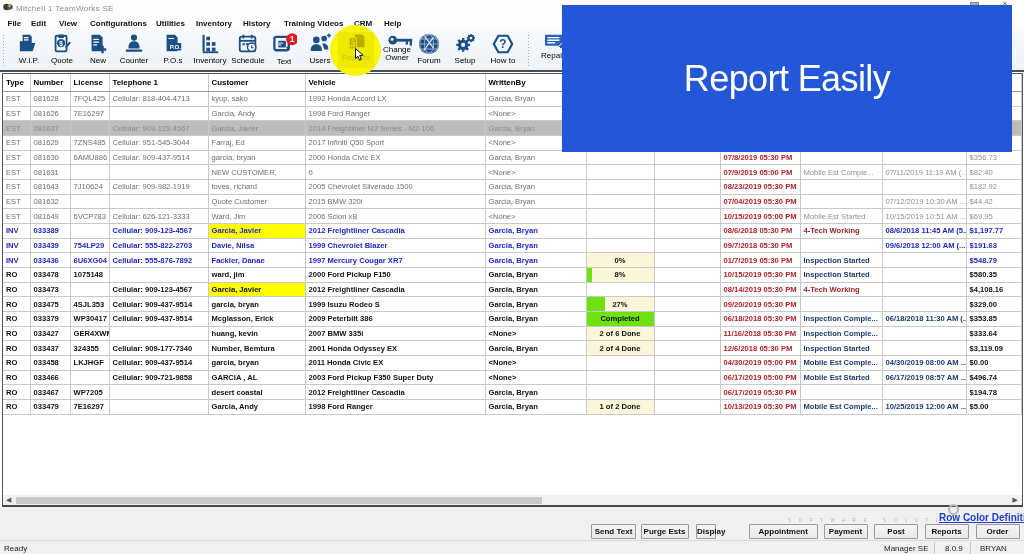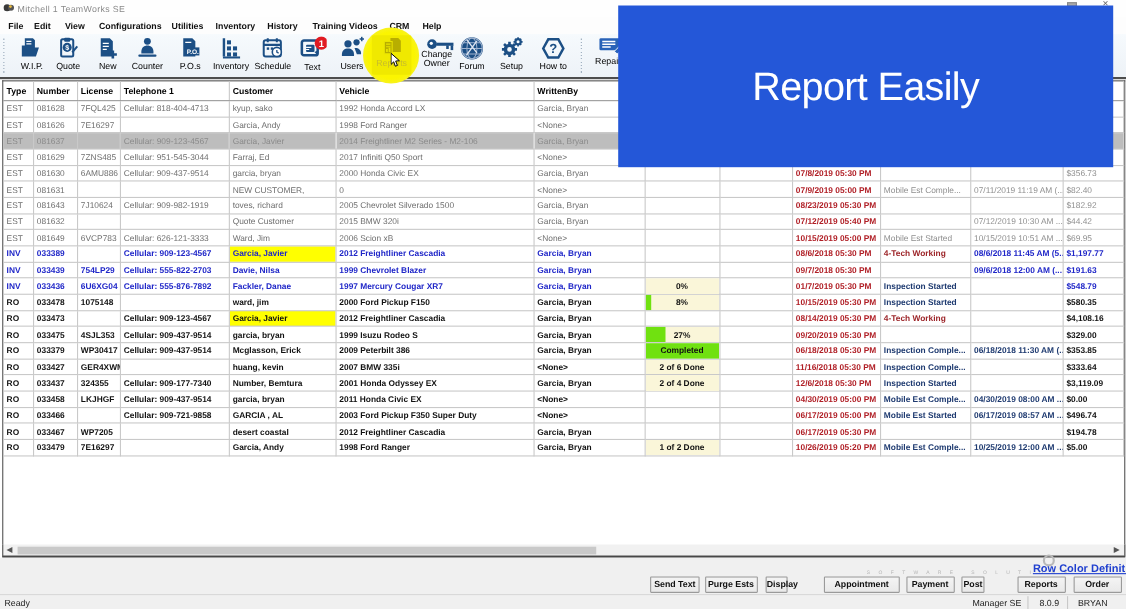--- a/index.html
+++ b/index.html
@@ -404,21 +404,21 @@
 <tr class="est">
             <td>EST</td>
             <td>081632</td>
             <td></td>
             <td></td>
             <td>Quote Customer</td>
             <td>2015 BMW 320i</td>
             <td>Garcia, Bryan</td>
             <td class="stc"></td>
             <td></td>
-            <td class="rd">07/12/2019 05:40 PM</td>
+            <td class="rd">07/04/2019 05:30 PM</td>
             <td class="s2"></td>
             <td class="d2">07/12/2019 10:30 AM ...</td>
             <td class="am">$44.42</td>
           </tr>
 <tr class="est">
             <td>EST</td>
             <td>081649</td>
             <td>6VCP783</td>
             <td>Cellular: 626-121-3333</td>
             <td>Ward, Jim</td>
@@ -614,21 +614,21 @@
 <tr class="ro">
             <td>RO</td>
             <td>033479</td>
             <td>7E16297</td>
             <td></td>
             <td>Garcia, Andy</td>
             <td>1998 Ford Ranger</td>
             <td>Garcia, Bryan</td>
             <td class="stc crm">1 of 2 Done</td>
             <td></td>
-            <td class="rd">10/26/2019 05:20 PM</td>
+            <td class="rd">10/13/2019 05:30 PM</td>
             <td class="s2"><span class="nv">Mobile Est Comple...</span></td>
             <td class="d2">10/25/2019 12:00 AM ...</td>
             <td class="am">$5.00</td>
           </tr>
 </tbody>
       </table>
 </div>
 <div id="hscroll">
       <div id="harrL">◀</div>
       <div id="hthumb"></div>
@@ -637,21 +637,21 @@
 <div id="tbot"></div>
 <div id="footer"></div>
 <div style="position:absolute;left:948px;top:504px;width:11px;height:11px;border:2px solid #b9b9b9;border-radius:50%"></div>
     <div id="wm2">S O F T W A R E&nbsp;&nbsp;&nbsp;S O L U T I O N S</div>
 <div id="rcd">Row Color Definitions</div>
 <div class="btn" style="left:591px;width:45px">Send Text</div>
 <div class="btn" style="left:640.5px;width:48px">Purge Ests</div>
 <div class="btn" style="left:696px;width:20px">Display</div>
 <div class="btn" style="left:749px;width:68.5px">Appointment</div>
 <div class="btn" style="left:823.5px;width:44px">Payment</div>
-<div class="btn" style="left:874px;width:21px">Post</div>
+<div class="btn" style="left:874px;width:44px">Post</div>
 <div class="btn" style="left:924.5px;width:44px">Reports</div>
 <div class="btn" style="left:975.5px;width:44px">Order</div>
 <div id="status">
  <div class="rdy">Ready</div>
  <div class="seg" style="left:884px">Manager SE</div>
  <div class="dv" style="left:934px"></div>
  <div class="seg" style="left:945px">8.0.9</div>
  <div class="dv" style="left:970px"></div>
  <div class="seg" style="left:980px">BRYAN</div>
 </div>

